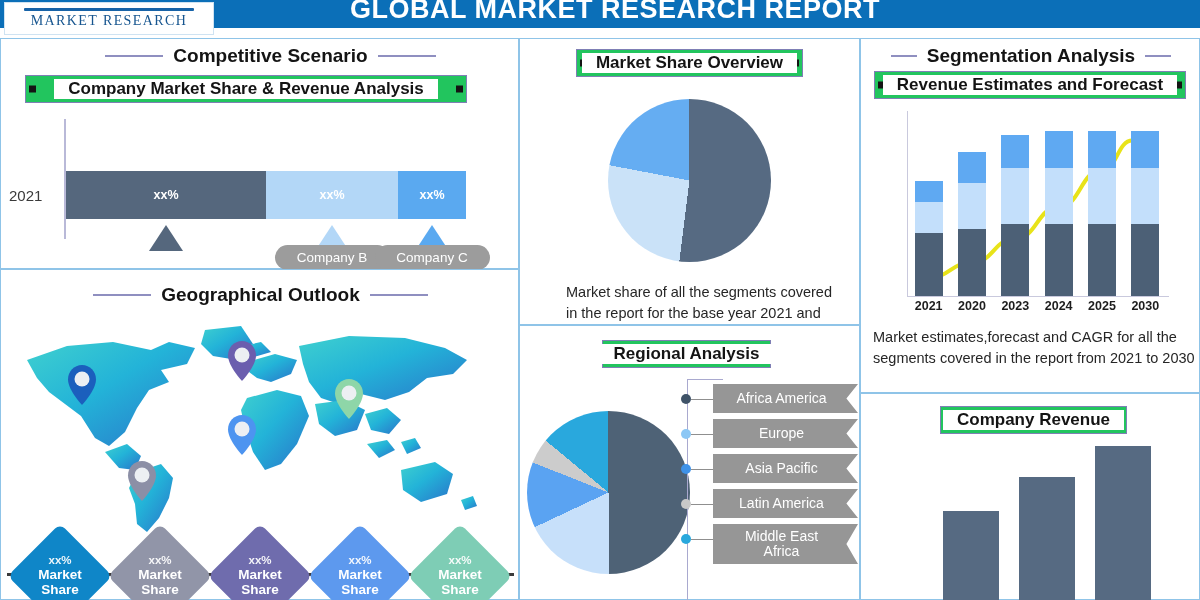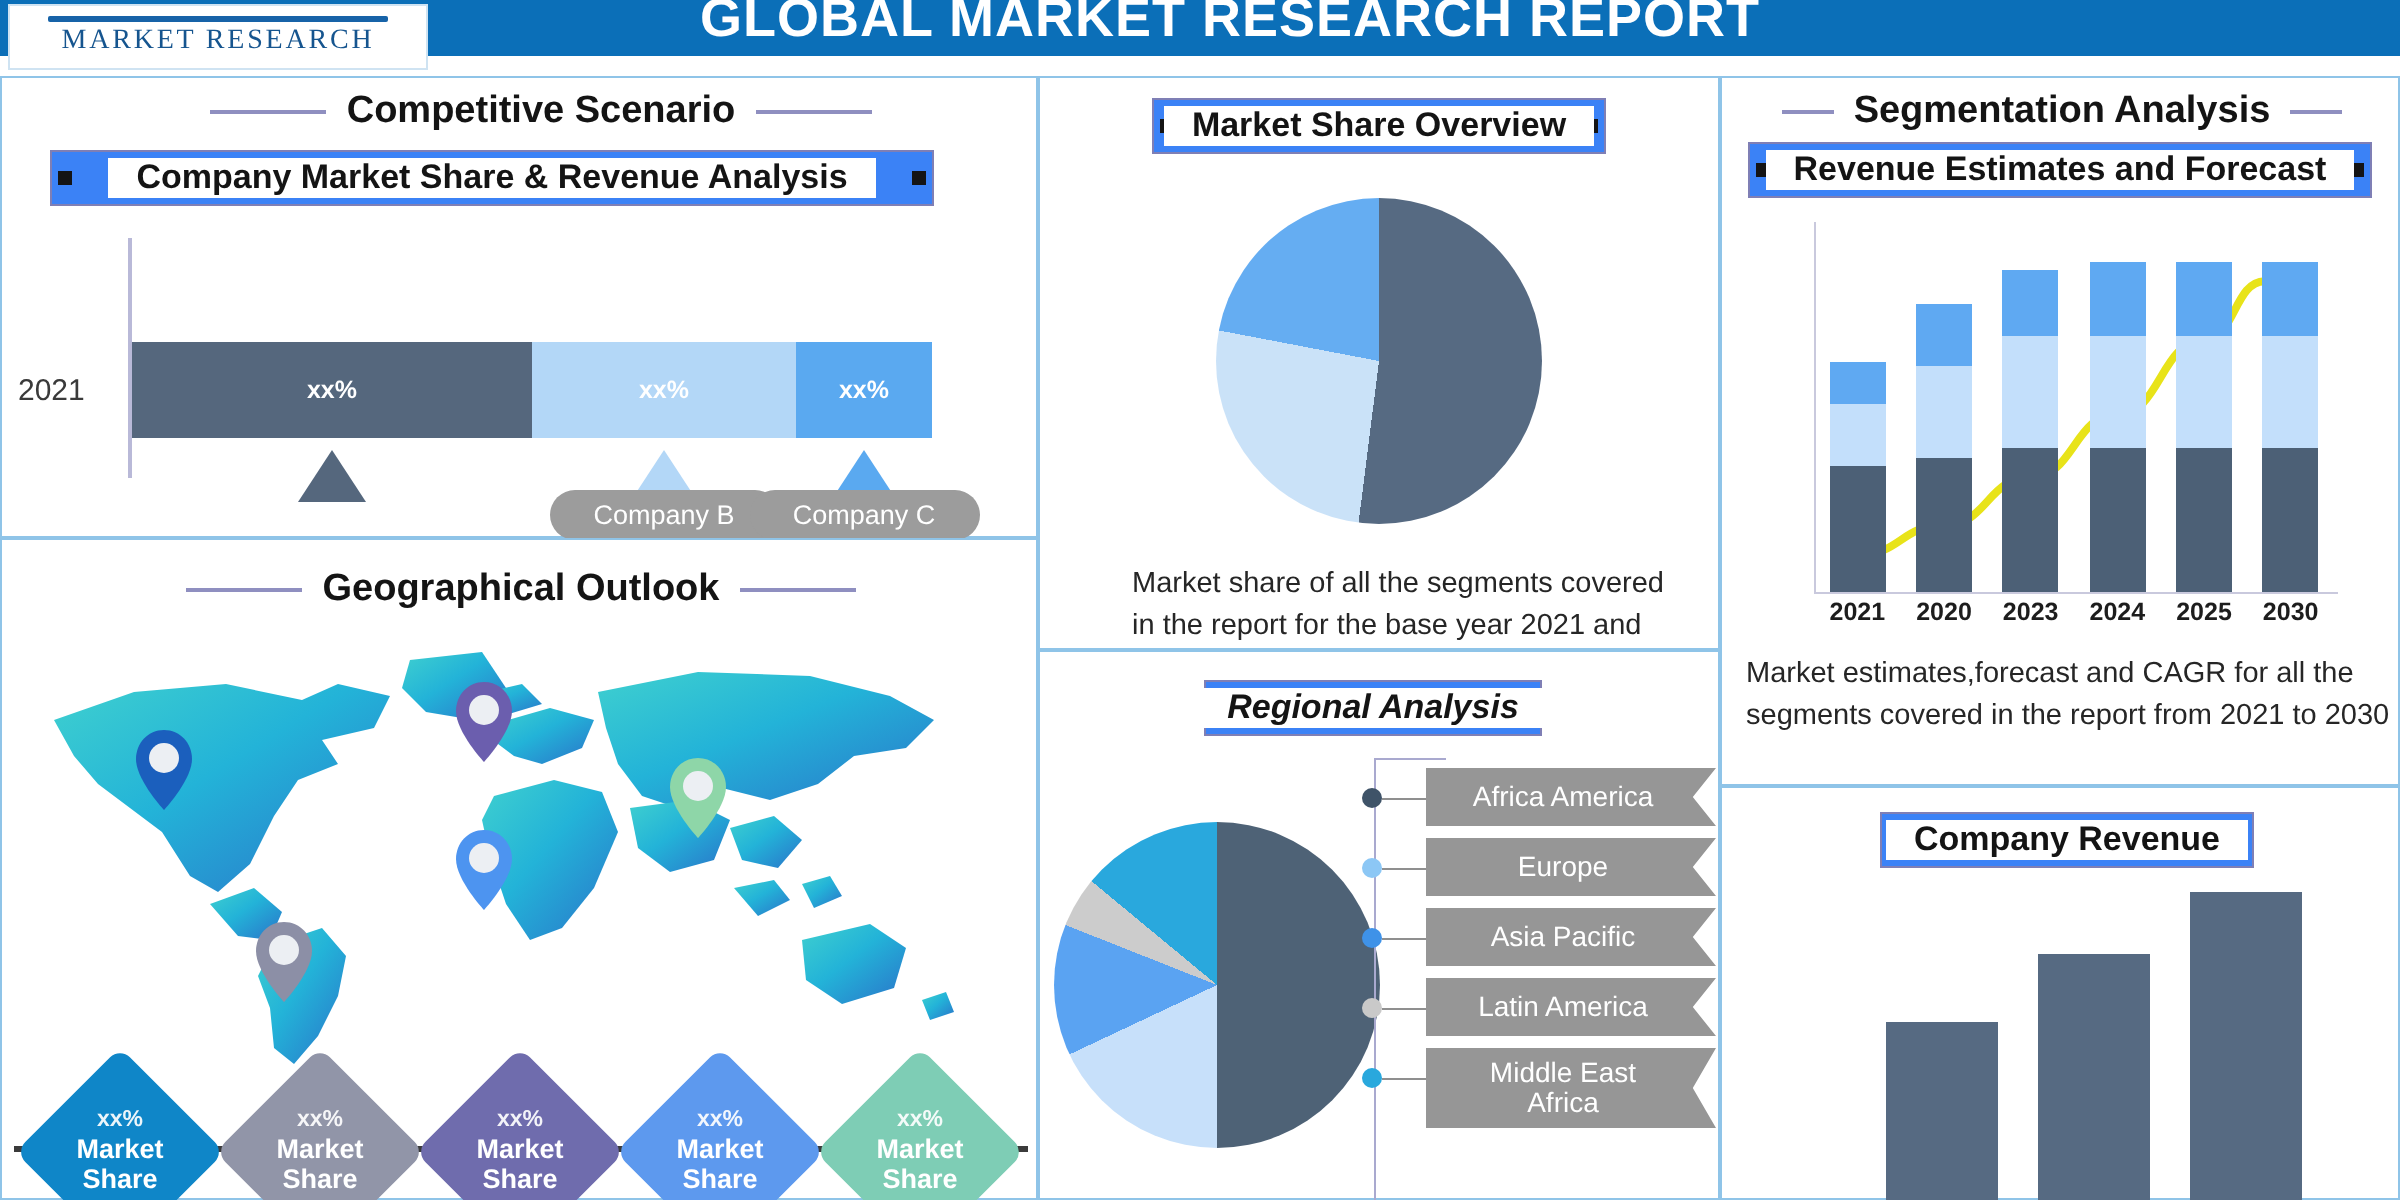--- a/index.html
+++ b/index.html
@@ -43,21 +43,21 @@
 
   
   .sec-head {
     display: flex; align-items: center; justify-content: center; gap: 10px;
     font-size: 19px; font-weight: bold; color: #141414; white-space: nowrap;
   }
   .sec-head .dash { height: 2px; background: #8f8fc0; width: 58px; }
   .box-head {
     position: relative; border: 1.3px solid #7f7fb5;
     display: flex; align-items: center; justify-content: center;
-    font-size: 17px; font-weight: bold; color: #141414; background: #3b82f6;
+    font-size: 17px; font-weight: bold; color: #141414; background: #22c55e;
     white-space: nowrap;
   }
   .box-head::before, .box-head::after {
     content: ""; position: absolute; width: 7px; height: 7px; background: #141414;
   }
   .box-head::before { left: 3px;  top: 50%; transform: translateY(-50%); }
   .box-head::after  { right: 3px; top: 50%; transform: translateY(-50%); }
   .box-head > span { background: #fff; padding: 0 14px; position: relative; z-index: 2; }
 
   
@@ -94,21 +94,21 @@
   .diamond .pct { font-size: 11.5px; font-weight: bold; opacity: .92; }
   .diamond .ms { font-size: 13.5px; font-weight: bold; }
 
   
   #ov-box { position: absolute; left: 56px; top: 10px; width: 227px; height: 28px; }
   #ov-pie { position: absolute; left: 88px; top: 60px; width: 163px; height: 163px; border-radius: 50%; }
   .caption { position: absolute; font-size: 14.5px; color: #262626; line-height: 1.45; }
   #ov-cap { left: 46px; top: 243px; width: 270px; }
 
   
-  #rg-box { position: absolute; left: 82px; top: 14px; width: 169px; height: 28px; font-style: italic; }
+  #rg-box { position: absolute; left: 82px; top: 14px; width: 169px; height: 28px; }
   #rg-pie { position: absolute; left: 7px; top: 85px; width: 163px; height: 163px; border-radius: 50%; }
   .rg-spine { position: absolute; left: 167px; top: 53px; width: 1.3px; height: 222px; background: #a9a9cf; }
   .rg-spine-top { position: absolute; left: 167px; top: 53px; width: 36px; height: 1.3px; background: #a9a9cf; }
   .rg-item { position: absolute; left: 161px; height: 29px; }
   .rg-dot { position: absolute; left: 0; top: 10px; width: 10px; height: 10px; border-radius: 50%; }
   .rg-lead { position: absolute; left: 10px; top: 14.5px; width: 22px; height: 1.4px; background: #8f8f8f; }
   .rg-ribbon {
     position: absolute; left: 32px; top: 0; width: 145px; height: 29px; background: #969696;
     clip-path: polygon(0 0, 100% 0, 92% 50%, 100% 100%, 0 100%);
     display: flex; align-items: center; justify-content: center;

